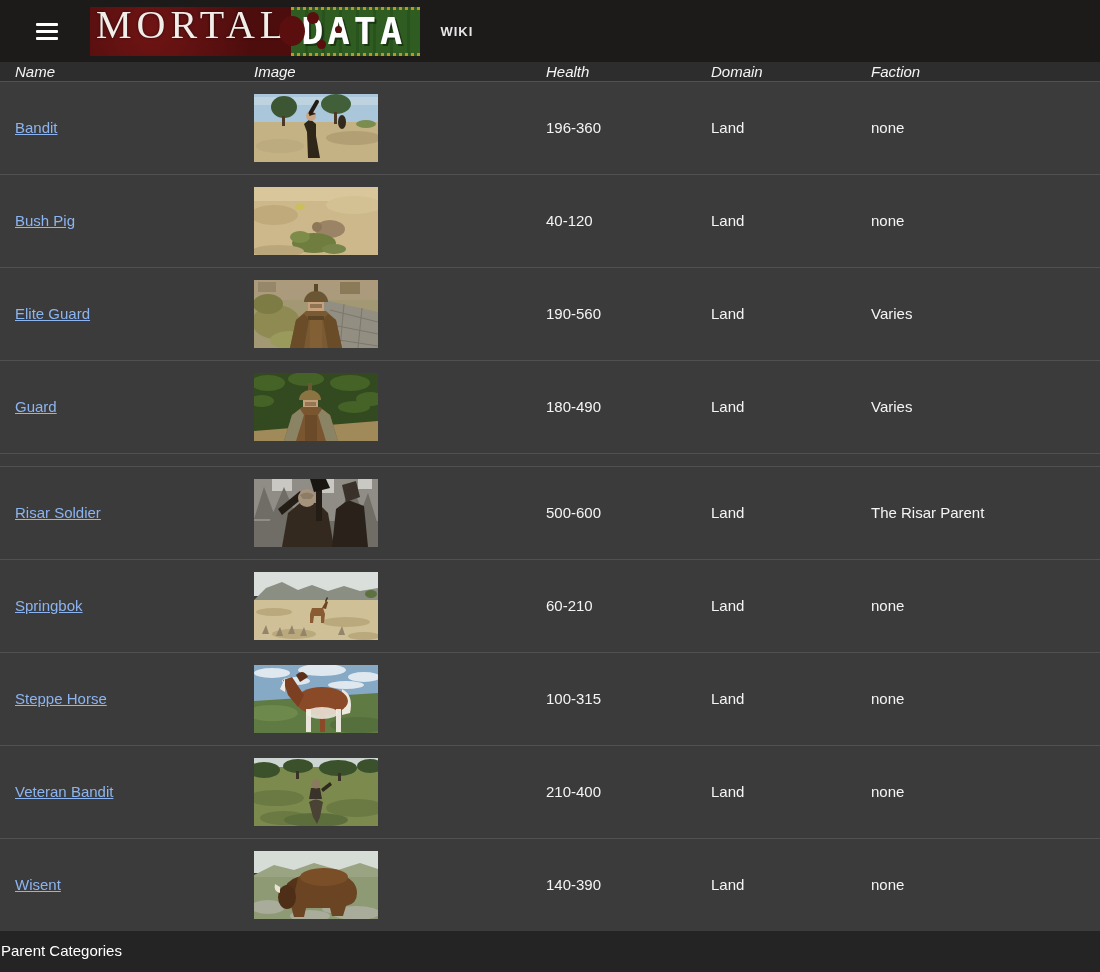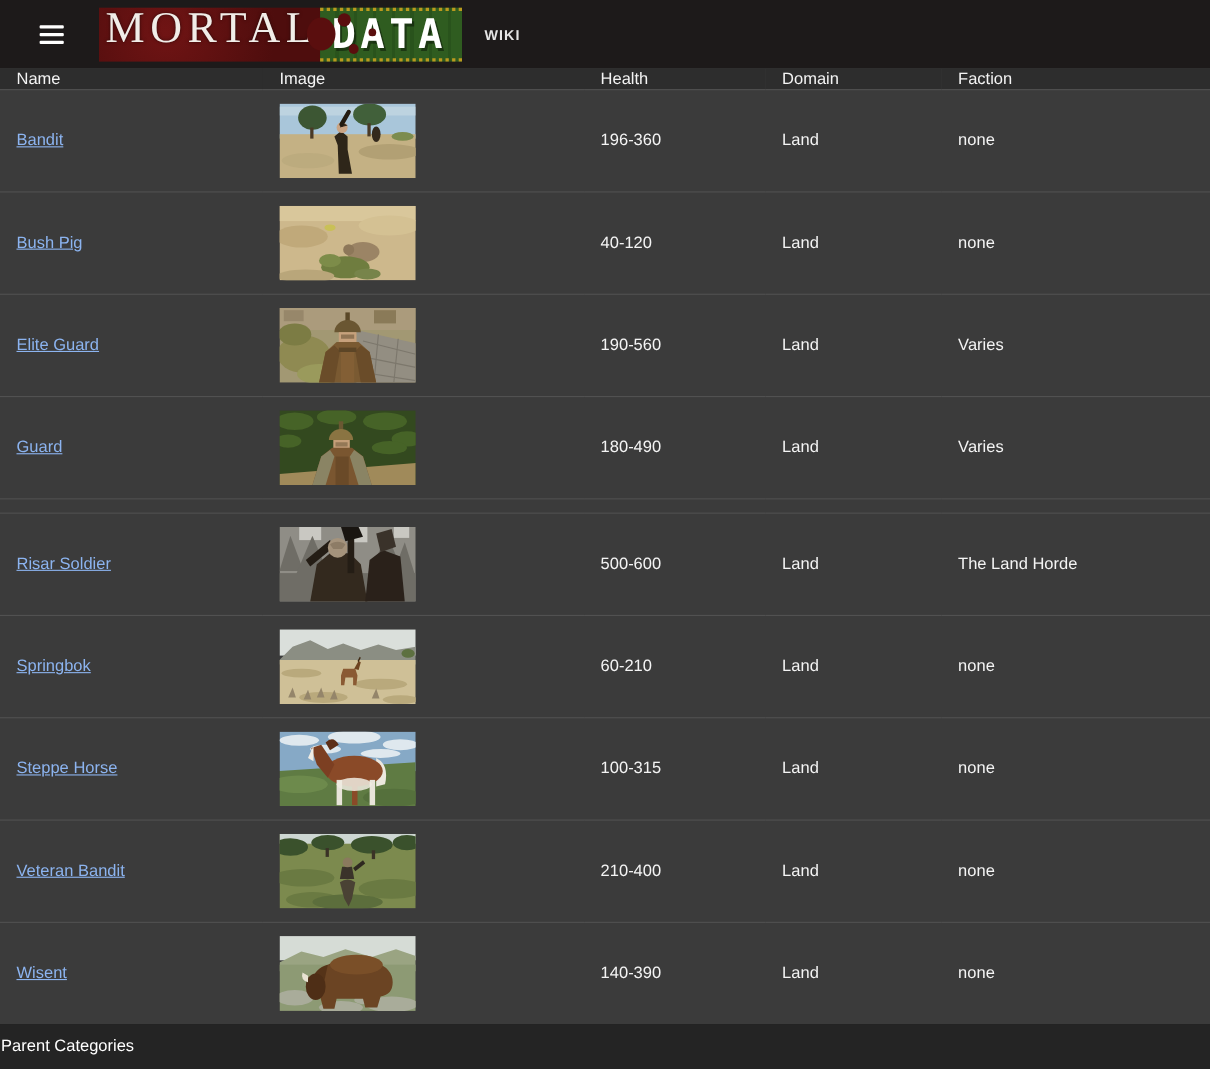--- a/index.html
+++ b/index.html
@@ -39,21 +39,21 @@
   .splat{position:absolute;border-radius:50%;background:#5a0e0e;}
   .splat.s1{width:26px;height:30px;left:-12px;top:6px;}
   .splat.s2{width:12px;height:12px;left:16px;top:2px;}
   .splat.s3{width:9px;height:9px;left:26px;bottom:4px;}
   .splat.s4{width:7px;height:7px;left:44px;top:16px;}
   .wiki{margin-left:20px;font-size:13px;font-weight:bold;letter-spacing:1px;color:#e5e5e5;}
   
   table{width:100%;border-collapse:collapse;table-layout:fixed;background:var(--row-bg);}
   thead th{
     background:var(--head-bg);text-align:left;font-weight:400;font-size:15px;
-    height:19px;padding:0 15px;color:#f4f4f4;
+    height:19px;padding:0 15px;color:#f4f4f4;font-style:italic;
   }
   tbody td{
     border-top:1px solid var(--row-line);height:93px;padding:0 15px;
     vertical-align:middle;color:#f4f4f4;
   }
   tbody tr.spacer td{height:13px;padding:0;}
   td.col-image{padding:7px 15px;}
   a.wikilink{color:var(--link);text-decoration:underline;cursor:pointer;}
   .thumb{width:124px;height:68px;display:block;overflow:hidden;}
   .thumb svg{display:block;width:124px;height:68px;}
@@ -253,21 +253,21 @@
               <path d="M46 16 a9 7 0 0 1 14 0 l-3 4 l-8 0 Z" fill="#8d7c66"></path>
               <rect x="62" y="0" width="6" height="42" fill="#241d15"></rect>
               <path d="M56 0 L72 0 L76 9 L60 13 Z" fill="#191511"></path>
               <path d="M78 68 L82 30 L94 21 L110 27 L114 68 Z" fill="#2a211a"></path>
               <path d="M88 6 L102 2 L106 18 L92 23 Z" fill="#3a322a"></path>
             </svg>
           </div>
         </td>
         <td class="col-health">500-600</td>
         <td class="col-domain">Land</td>
-        <td class="col-faction">The Land Horde</td>
+        <td class="col-faction">The Risar Parent</td>
       </tr>
       <tr>
         <td class="col-name"><a class="wikilink">Springbok</a></td>
         <td class="col-image">
           <div class="thumb">
             <svg viewBox="0 0 124 68">
               <rect width="124" height="24" fill="#dadfdb"></rect>
               <path d="M0 28 L12 16 L28 10 L44 18 L58 13 L74 19 L90 14 L106 19 L124 16 L124 32 L0 32 Z" fill="#8b8e83"></path>
               <rect y="28" width="124" height="40" fill="#cfc097"></rect>
               <g fill="#b9a97c">

